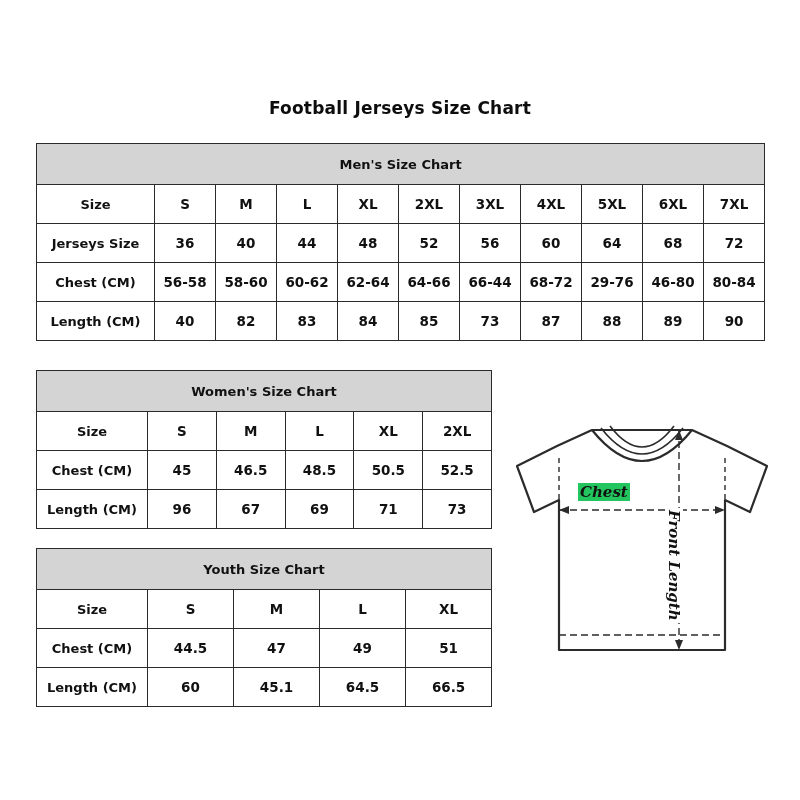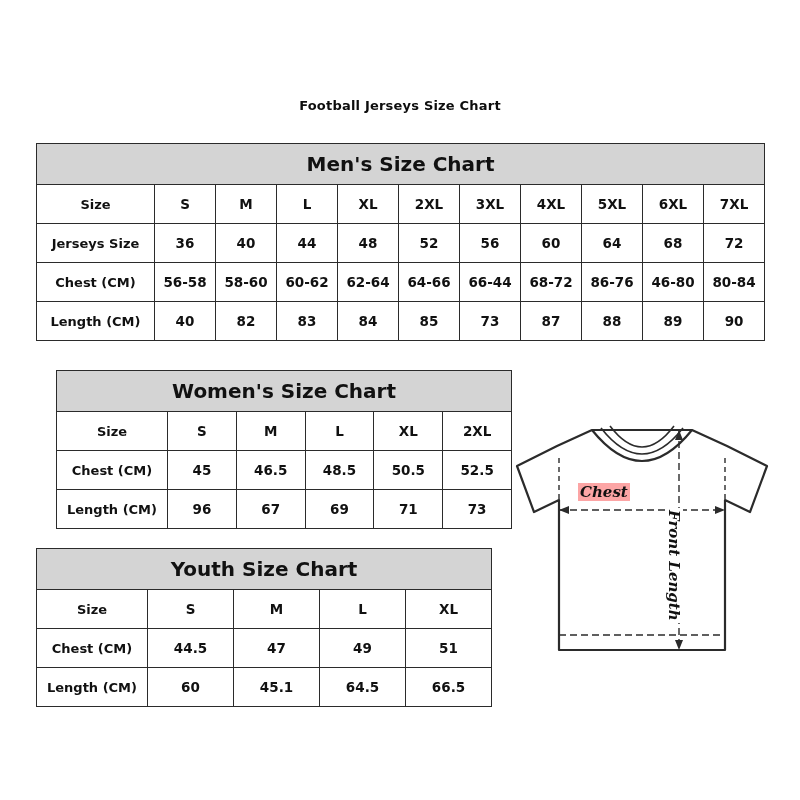--- a/index.html
+++ b/index.html
@@ -19,21 +19,21 @@
     position: relative;
     width: 800px;
     height: 800px;
   }
   .page-title {
     position: absolute;
     top: 98px;
     left: 0;
     width: 800px;
     text-align: center;
-    font-size: 13px;
+    font-size: 17px;
     font-weight: bold;
     letter-spacing: 0.2px;
     color: #0d0d0d;
   }
 
   table.size-table {
     border-collapse: collapse;
     table-layout: fixed;
     background: #ffffff;
   }
@@ -43,21 +43,21 @@
     text-align: center;
     vertical-align: middle;
     font-size: 13.5px;
     font-weight: bold;
     color: #111111;
     padding: 0;
     height: 38px;
   }
   table.size-table .caption-cell {
     background: #d4d4d4;
-    font-size: 20px;
+    font-size: 13px;
     font-weight: bold;
     height: 40px;
   }
   table.size-table .rowhead {
     font-size: 13px;
   }
 
   
   #mens-wrap {
     position: absolute;
@@ -69,21 +69,21 @@
   #mens-wrap col.lbl { width: 118px; }
   #mens-wrap col.dat { width: 61px; }
 
   
   #womens-wrap {
     position: absolute;
     left: 36px;
     top: 370px;
     width: 455px;
   }
-  #womens-wrap table { width: 455px; margin-left: 20px; }
+  #womens-wrap table { width: 455px; }
   #womens-wrap col.lbl { width: 111px; }
   #womens-wrap col.dat { width: 68.8px; }
 
   
   #youth-wrap {
     position: absolute;
     left: 36px;
     top: 548px;
     width: 455px;
   }
@@ -103,21 +103,21 @@
     position: absolute;
     font-style: italic;
     font-weight: bold;
     font-size: 15px;
     color: #111111;
     font-family: "DejaVu Serif", serif;
   }
   #chest-label {
     left: 81px;
     top: 83px;
-    background: #fca5a5;
+    background: #22c55e;
     padding: 0 2px;
   }
   #front-length-label {
     left: 168px;
     top: 108px;
     writing-mode: vertical-rl;
     background: #ffffff;
     padding: 2px 0;
   }
 </style>
@@ -175,21 +175,21 @@
         </tr>
         <tr>
           <td class="rowhead">Chest (CM)</td>
           <td>56-58</td>
           <td>58-60</td>
           <td>60-62</td>
           <td>62-64</td>
           <td>64-66</td>
           <td>66-44</td>
           <td>68-72</td>
-          <td>86-76</td>
+          <td>29-76</td>
           <td>46-80</td>
           <td>80-84</td>
         </tr>
         <tr>
           <td class="rowhead">Length (CM)</td>
           <td>40</td>
           <td>82</td>
           <td>83</td>
           <td>84</td>
           <td>85</td>

